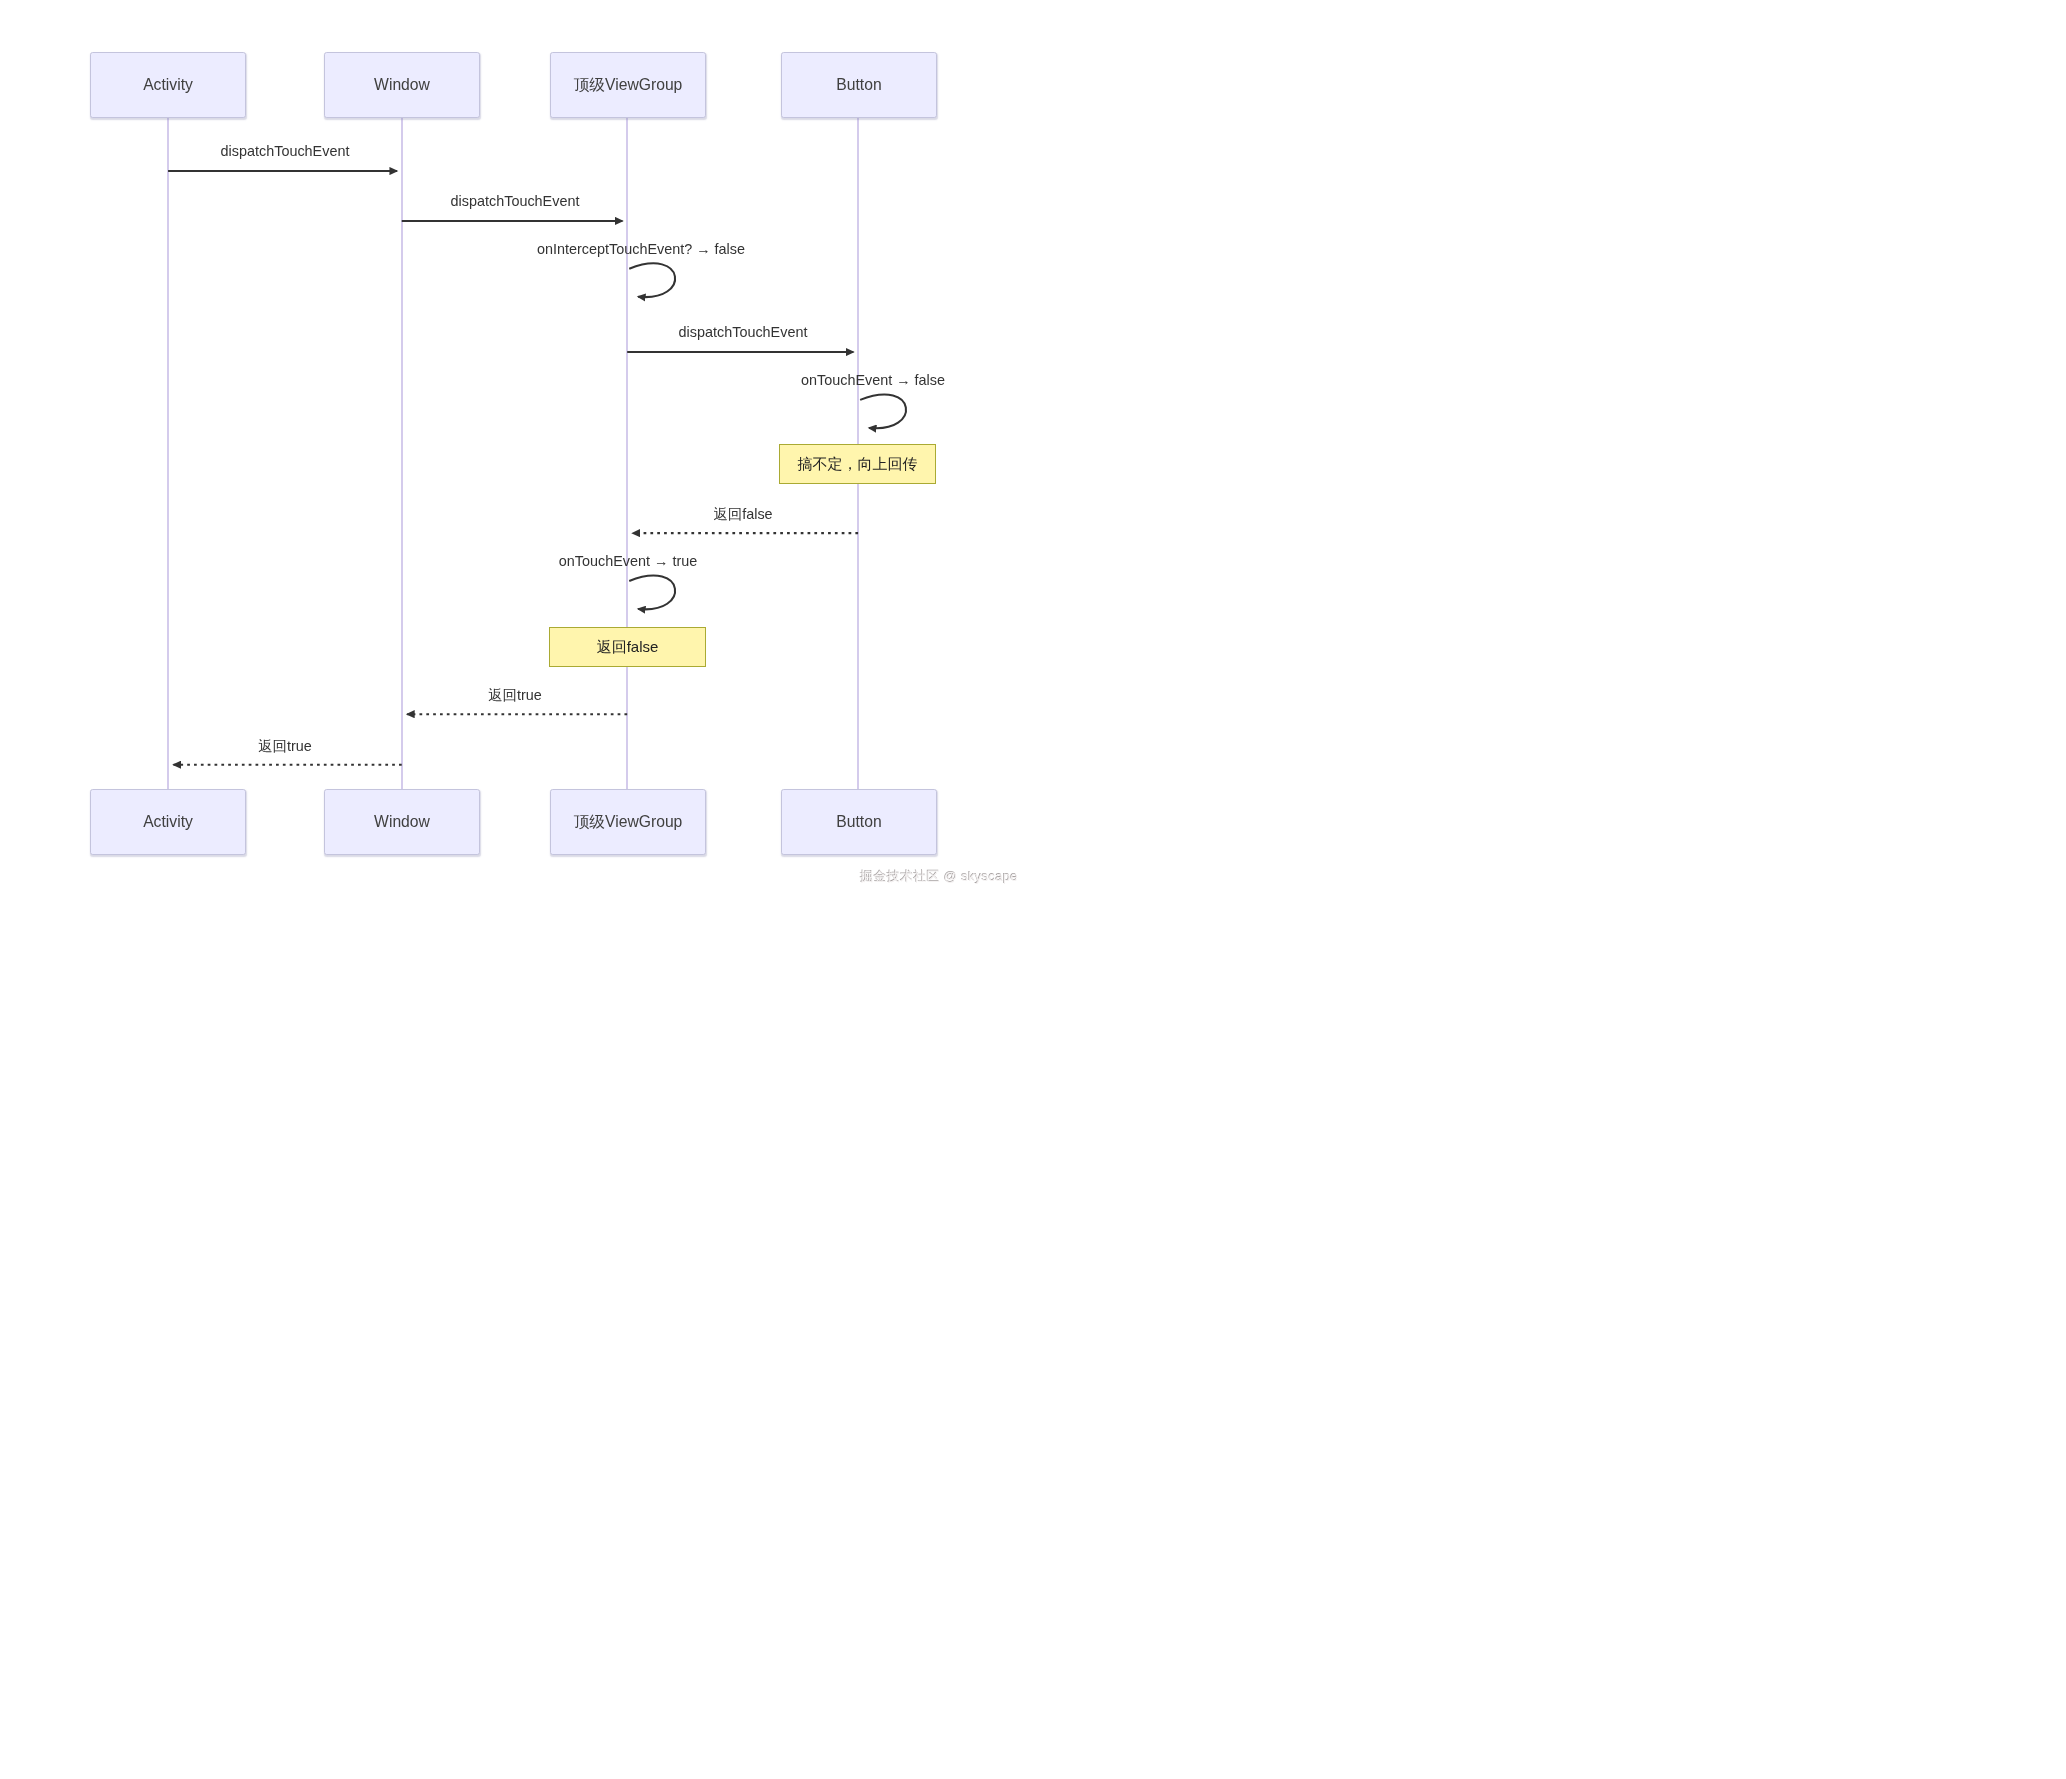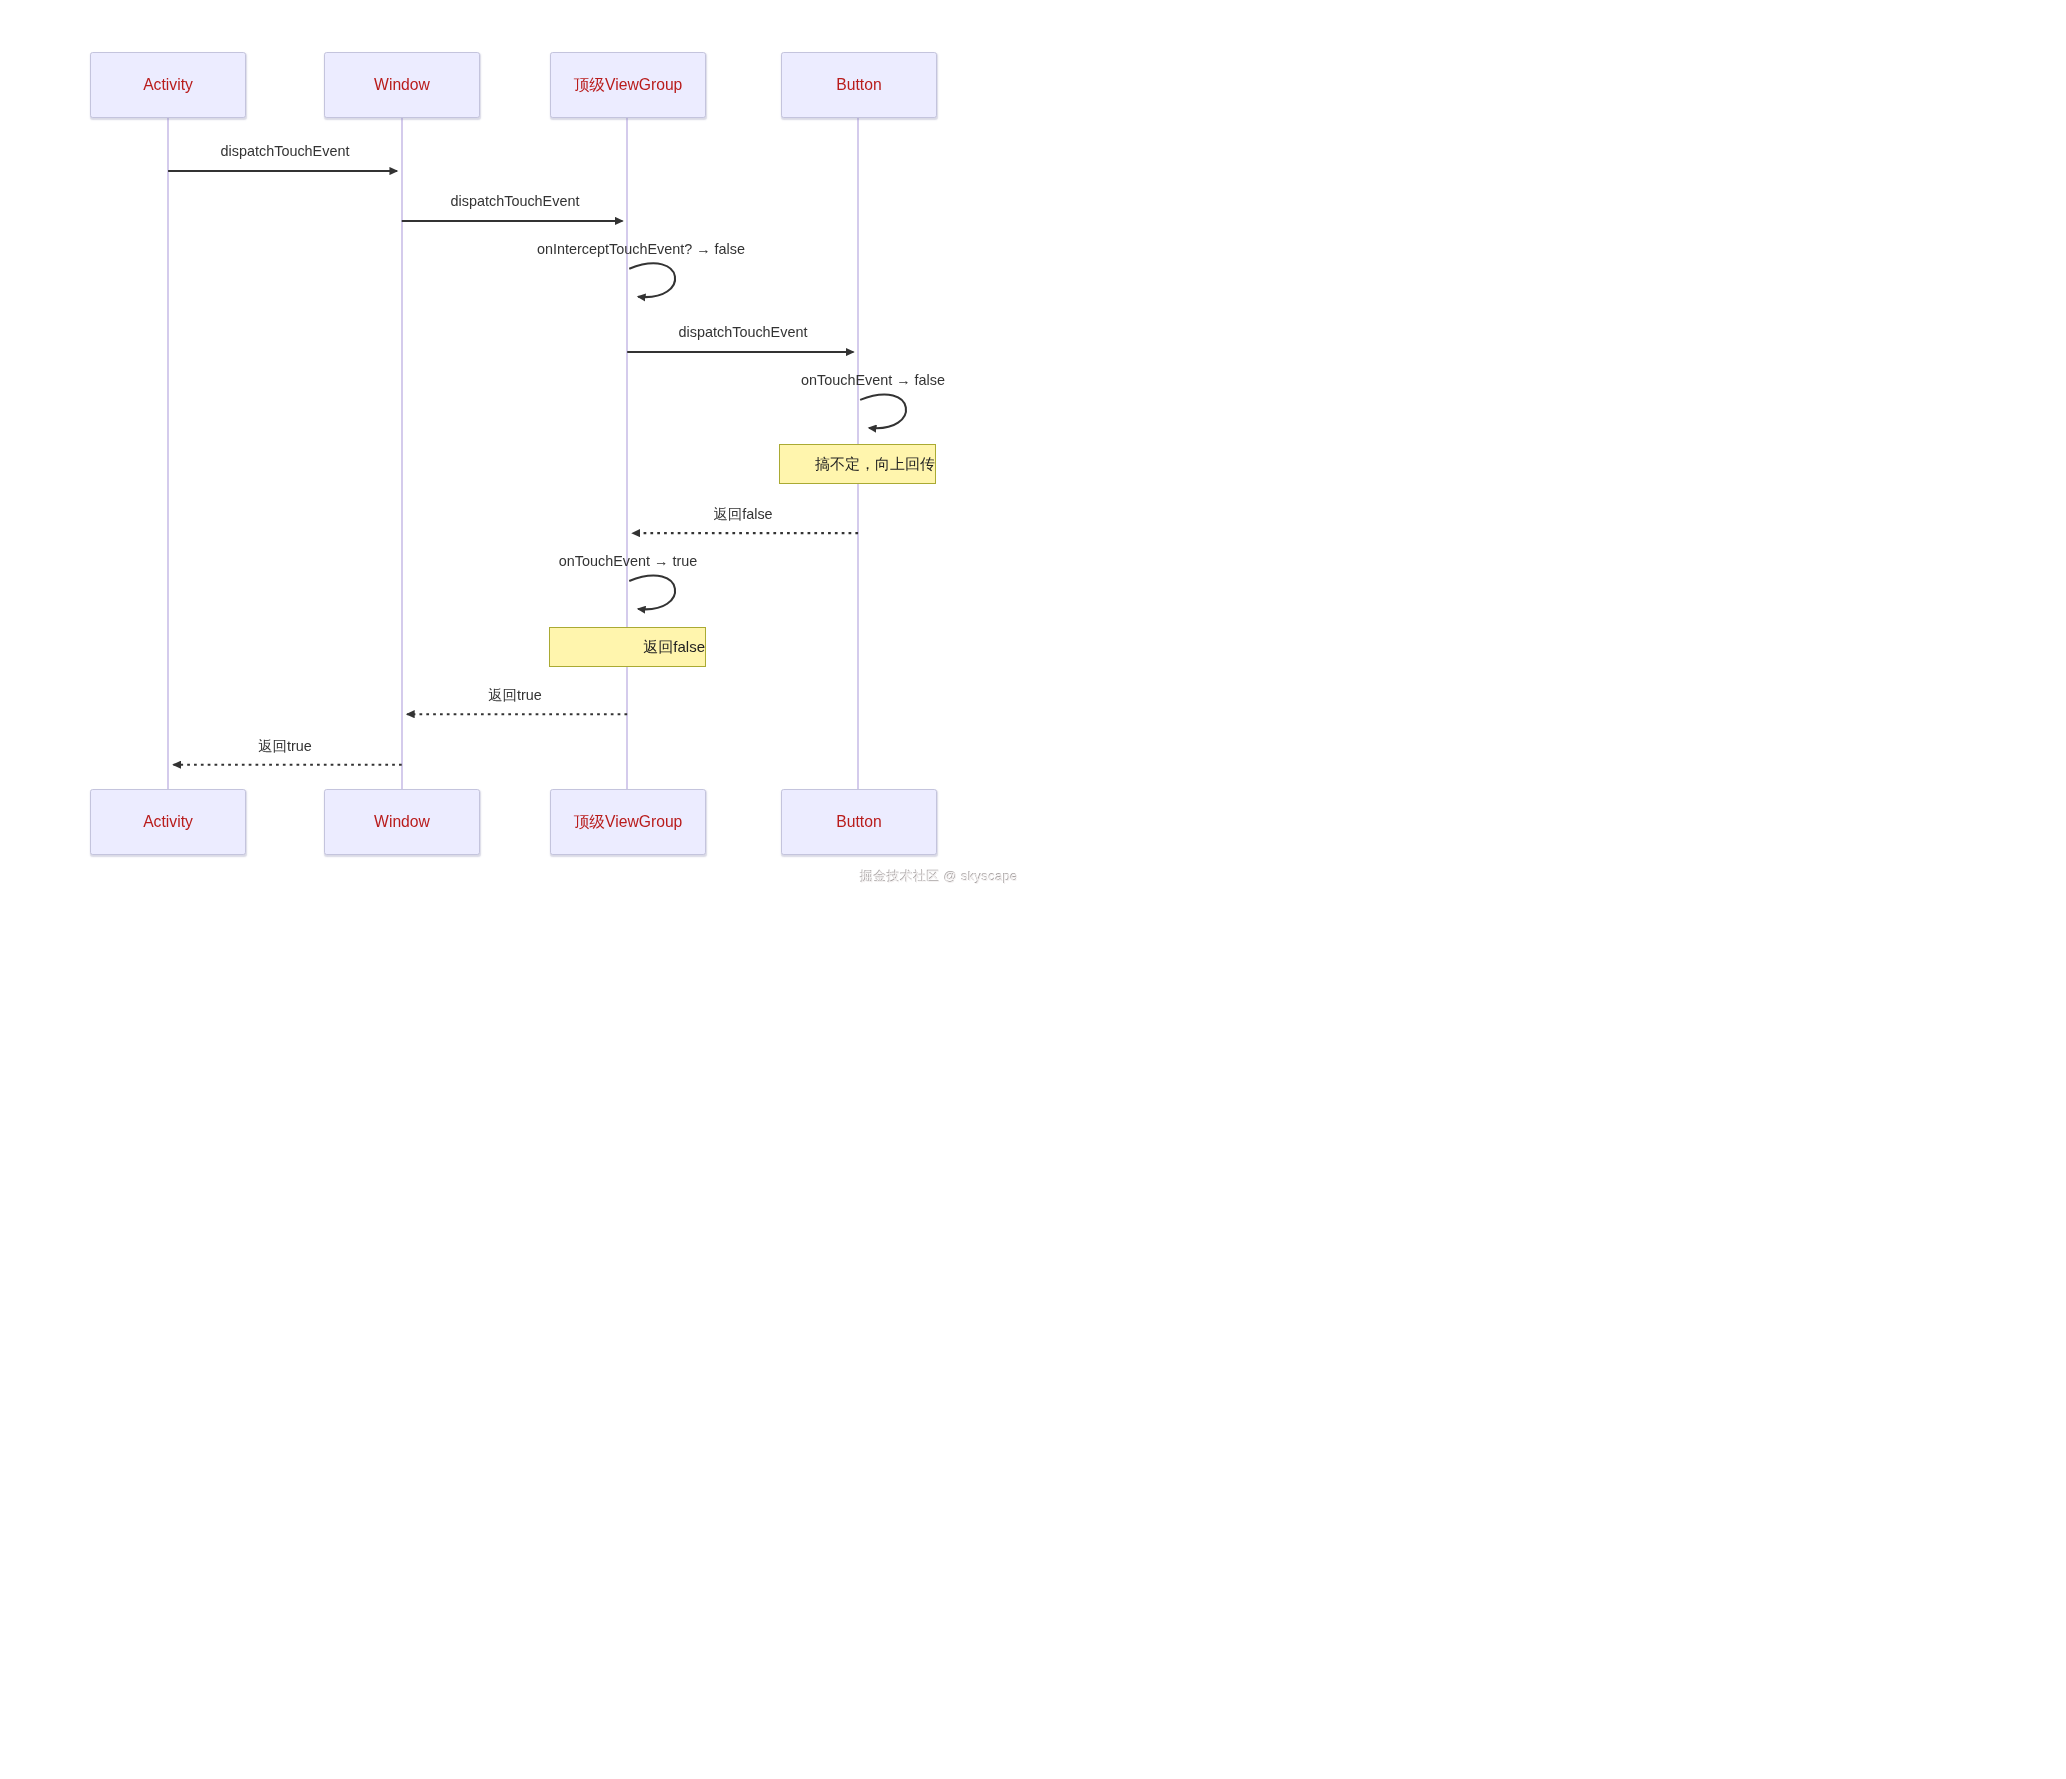--- a/index.html
+++ b/index.html
@@ -11,42 +11,42 @@
     overflow:hidden;
   }
   .actor-box{
     position:absolute;
     width:156px;height:66px;
     background:#ECECFF;
     border:1px solid #c4c4dd;
     border-radius:2.7px;
     box-shadow:0.7px 1.4px 1.4px rgba(130,130,170,0.30);
     display:flex;align-items:center;justify-content:center;
-    font-size:15.7px;color:#b91c1c;
+    font-size:15.7px;color:#404040;
     box-sizing:border-box;
   }
   .lifeline{
     position:absolute;
     width:2.1px;
     top:118px;height:671px;
     background:#d4cbec;
   }
   .msg-label{
     position:absolute;
     transform:translateX(-50%);
     font-size:14.4px;color:#333333;
     white-space:nowrap;
     text-align:right;
   }
   .note{
     position:absolute;
     width:157px;height:40px;
     background:#fff5ad;
     border:1.4px solid #aaaa33;
-    display:flex;align-items:center;justify-content:flex-end;
+    display:flex;align-items:center;justify-content:center;
     font-size:15px;color:#222222;
     box-sizing:border-box;
     z-index:3;
   }
   svg.arrows{position:absolute;left:0;top:0;z-index:2;pointer-events:none;}
   .watermark{
     position:absolute;
     right:15px;bottom:4.1px;
     font-size:13px;
     color:#f3f0f0;

